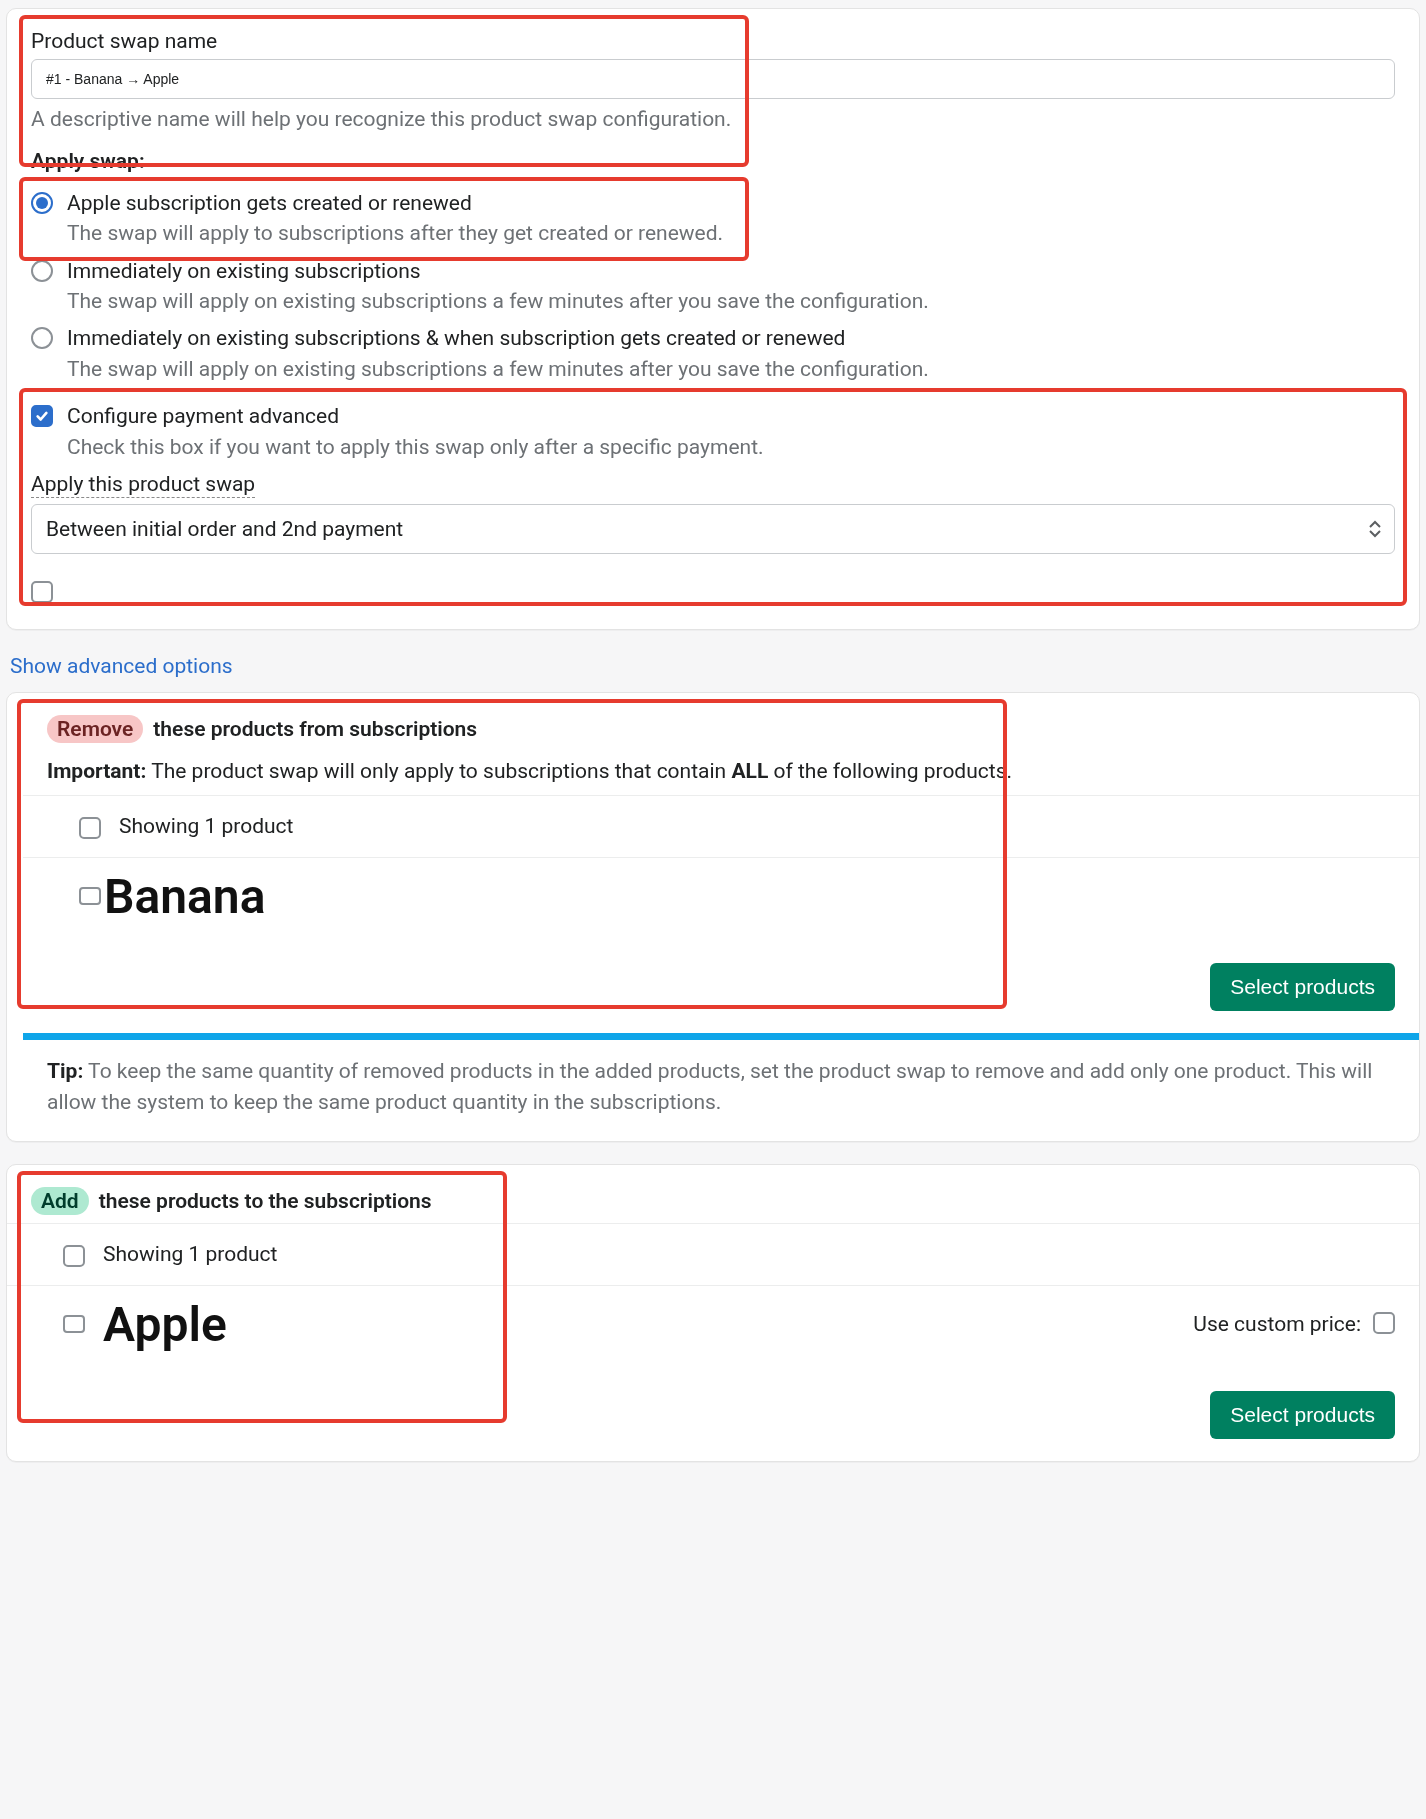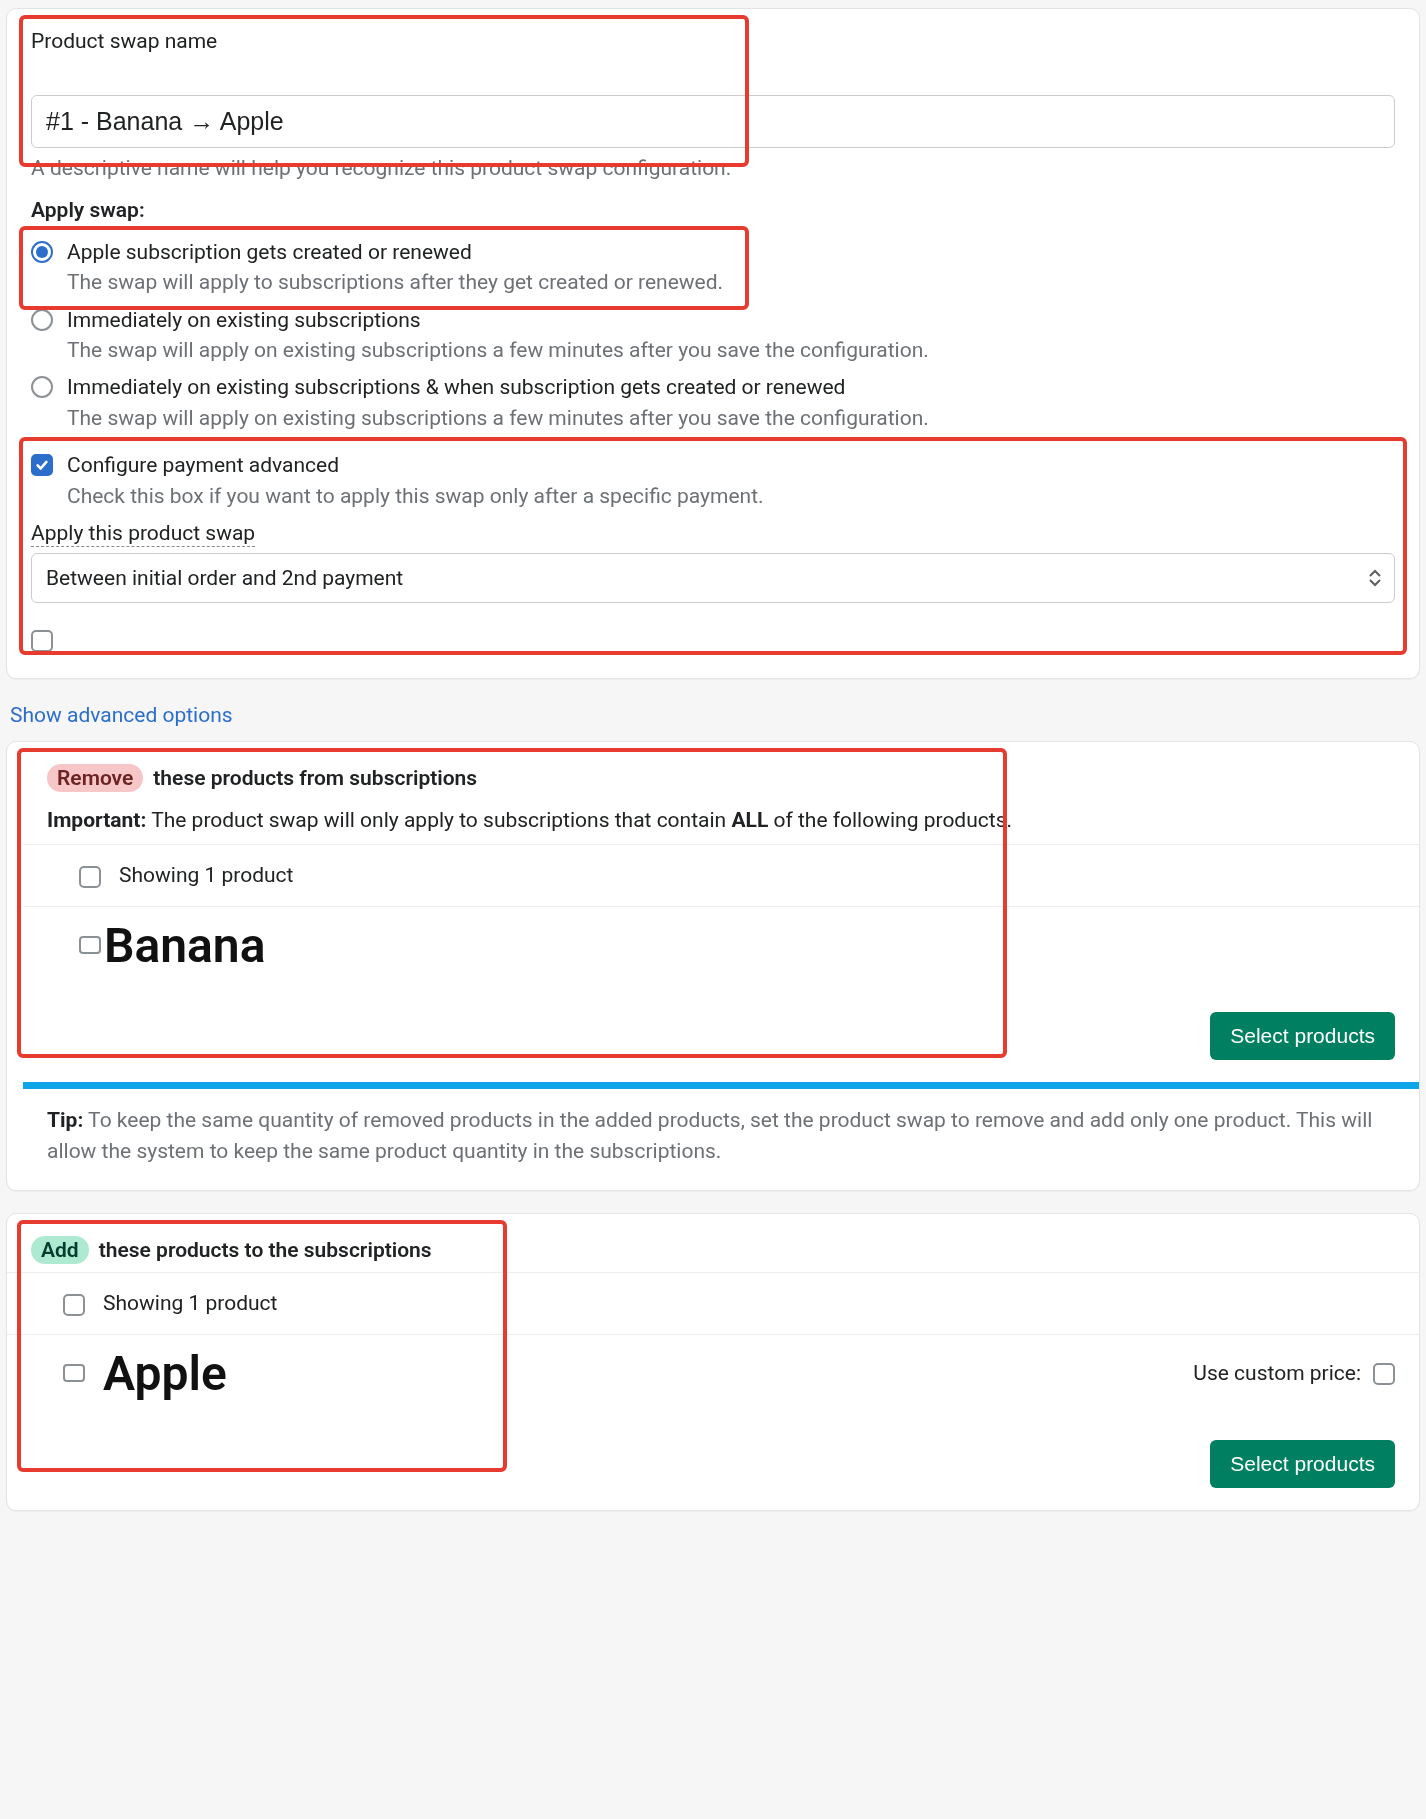--- a/index.html
+++ b/index.html
@@ -18,26 +18,25 @@
     box-shadow: 0 1px 0 rgba(0,0,0,0.03);
     margin-bottom: 22px;
     overflow: visible;
     position: relative;
   }
   .card-inner { padding: 20px 24px 24px 24px; }
   .field-label { color: #202223; margin-bottom: 6px; font-size: 21px; }
   .text-input {
     width: 100%;
     padding: 11px 14px;
-    font-size: 25px;
+    font-size: 14px;
     border: 1px solid #c9cccf;
     border-radius: 6px;
     background: #fff;
     color: #202223;
-    margin-top: 36px;
   }
   .help-text { color: #6d7175; margin-top: 8px; font-size: 21px; }
   .section-label { font-weight: 600; margin: 18px 0 10px 0; font-size: 21px; }
   .option-row { display: flex; align-items: flex-start; gap: 14px; padding: 6px 0 2px 0; }
   .option-body { flex: 1; }
   .option-title { color: #202223; font-size: 21px; line-height: 1.35; }
   .option-desc { color: #6d7175; font-size: 21px; margin-top: 2px; line-height: 1.4; }
   .radio {
     width: 22px; height: 22px; border-radius: 50%;
     border: 2px solid #8c9196; display: inline-flex; align-items: center; justify-content: center;
@@ -89,21 +88,21 @@
   .product-name { font-size: 48px; font-weight: 600; color: #111; }
   .card-actions { display: flex; justify-content: flex-end; padding: 16px 24px 22px 24px; }
   .btn {
     background: #008060; color: #fff; border: none;
     padding: 12px 20px; font-size: 21px; border-radius: 6px;
   }
   .tip-row { padding: 16px 24px 22px 24px; border-top: 7px solid #0ea5e9; color: #6d7175; font-size: 21px; line-height: 1.5; }
   .tip-row b, .important-row b { color: #202223; }
   .list-row.right-extra { justify-content: space-between; }
   .row-left { display: flex; align-items: center; gap: 18px; }
-  .custom-price { display: flex; align-items: flex-end; gap: 12px; color: #202223; font-size: 21px; }
+  .custom-price { display: flex; align-items: flex-start; gap: 12px; color: #202223; font-size: 21px; }
   .hl { position: absolute; border: 4px solid #e63b2e; border-radius: 6px; pointer-events: none; }
 </style>
 </head>
 <body>
 
 
 
 
 <div class="card">
   <div class="card-inner">

